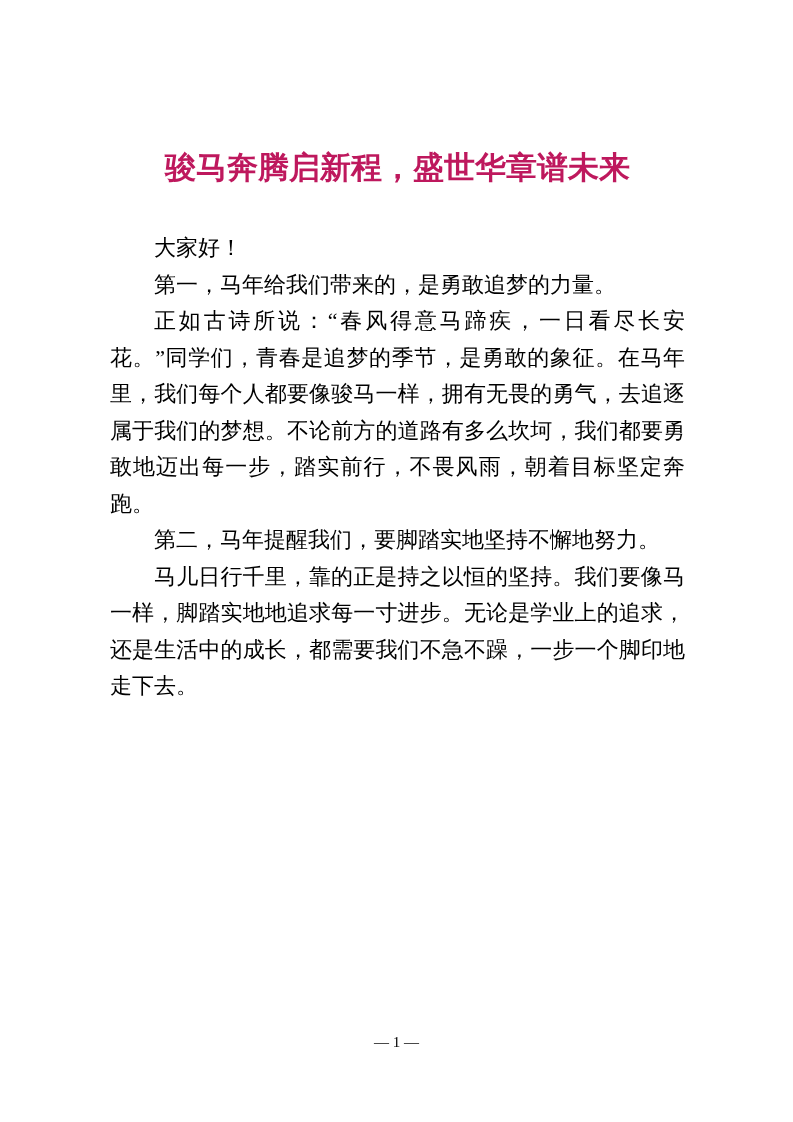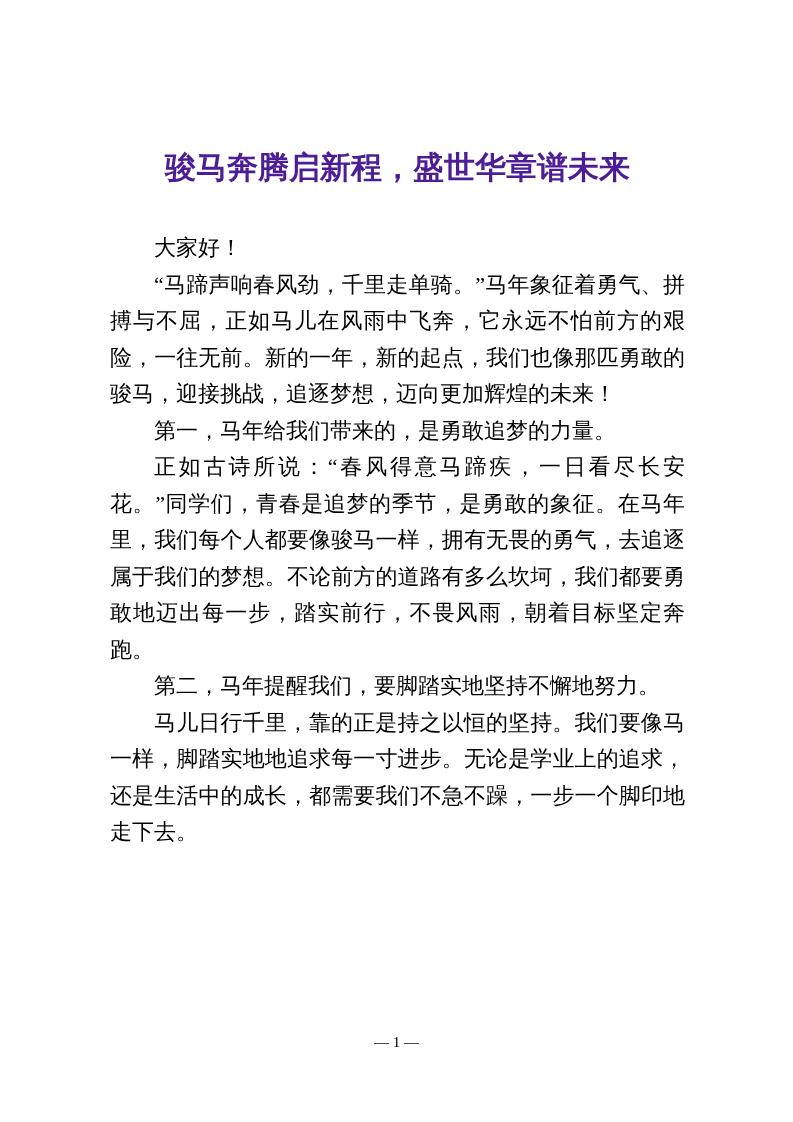--- a/index.html
+++ b/index.html
@@ -25,21 +25,21 @@
     left: 110px;
     top: 145px;
     width: 575px;
   }
   .title {
     margin: 0;
     text-align: center;
     font-weight: bold;
     font-size: 31px;
     line-height: 45px;
-    color: #4c1d95;
+    color: #be185d;
   }
   .title .line {
     display: block;
     white-space: nowrap;
   }
   .body-text {
     margin-top: 40px;
     font-size: 22px;
     line-height: 36.5px;
     text-align: justify;
@@ -67,21 +67,20 @@
 
 <div class="page">
   <div class="content">
 
     <h1 class="title">
       <span class="line">骏马奔腾启新程，盛世华章谱未来</span>
     </h1>
 
     <div class="body-text">
       <p class="indent">大家好！</p>
-      <p class="indent">“马蹄声响春风劲，千里走单骑。”马年象征着勇气、拼搏与不屈，正如马儿在风雨中飞奔，它永远不怕前方的艰险，一往无前。新的一年，新的起点，我们也像那匹勇敢的骏马，迎接挑战，追逐梦想，迈向更加辉煌的未来！</p>
       <p class="indent">第一，马年给我们带来的，是勇敢追梦的力量。</p>
       <p class="indent">正如古诗所说：“春风得意马蹄疾，一日看尽长安花。”同学们，青春是追梦的季节，是勇敢的象征。在马年里，我们每个人都要像骏马一样，拥有无畏的勇气，去追逐属于我们的梦想。不论前方的道路有多么坎坷，我们都要勇敢地迈出每一步，踏实前行，不畏风雨，朝着目标坚定奔跑。</p>
       <p class="indent">第二，马年提醒我们，要脚踏实地坚持不懈地努力。</p>
       <p class="indent">马儿日行千里，靠的正是持之以恒的坚持。我们要像马一样，脚踏实地地追求每一寸进步。无论是学业上的追求，还是生活中的成长，都需要我们不急不躁，一步一个脚印地走下去。</p>
     </div>
 
   </div>
 
   <div class="footer">— 1 —</div>
 </div>

